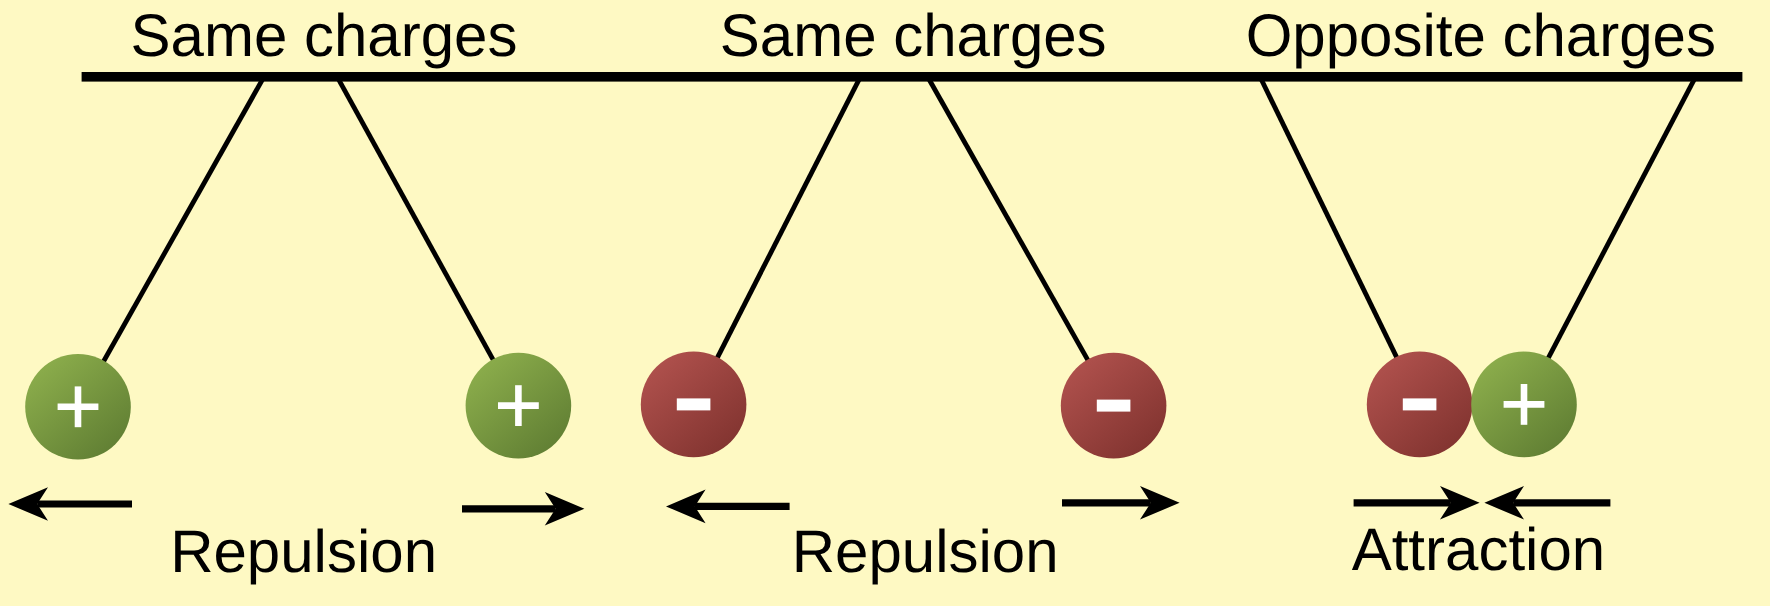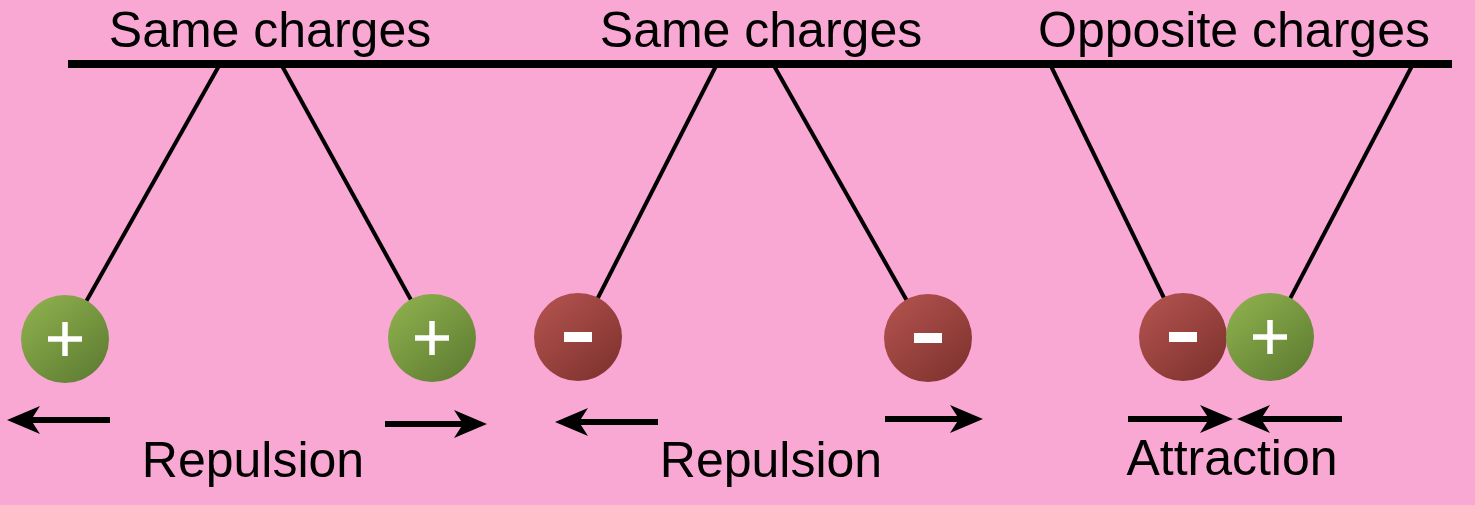--- a/index.html
+++ b/index.html
@@ -1,16 +1,16 @@
 <!DOCTYPE html>
 <html><head>
 <meta charset="utf-8">
 <style>
   html,body{margin:0;padding:0;background:#ffffff;}
-  .figure{width:1475px;height:505px;position:relative;overflow:hidden;background:#f9a8d4;}
+  .figure{width:1475px;height:505px;position:relative;overflow:hidden;background:#fef9c3;}
   svg{display:block;}
   text{font-family:"Liberation Sans", sans-serif;}
 </style>
 </head>
 <body>
 
 <div class="figure">
   <svg id="diagram" width="1475" height="505" viewBox="0 0 1475 505">
       <defs>
         <linearGradient id="grad-pos" x1="0%" y1="0%" x2="85%" y2="100%">

